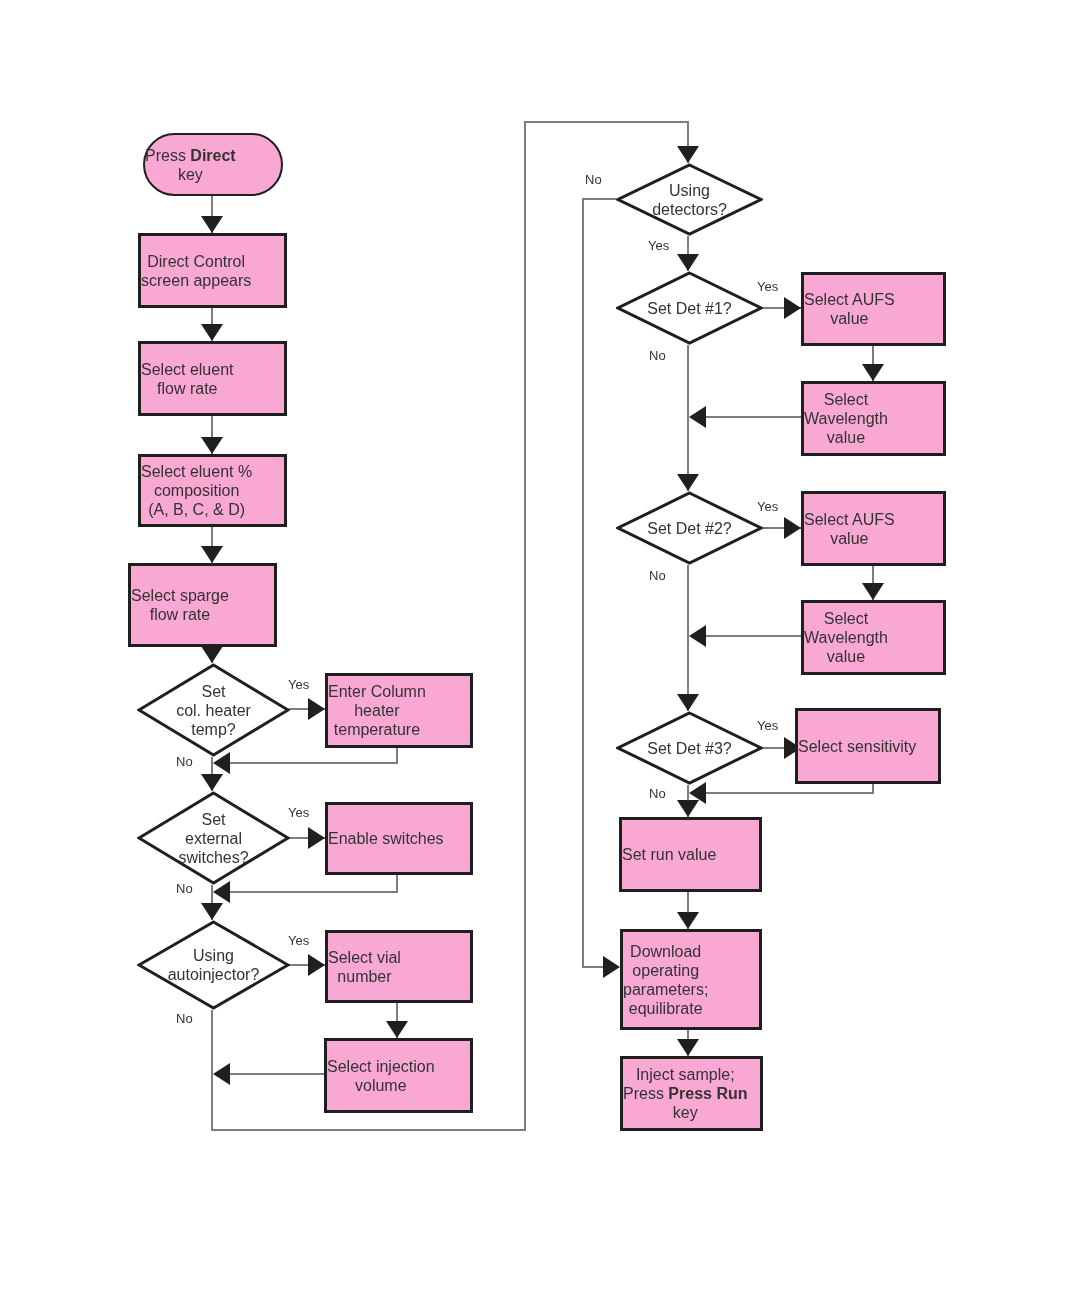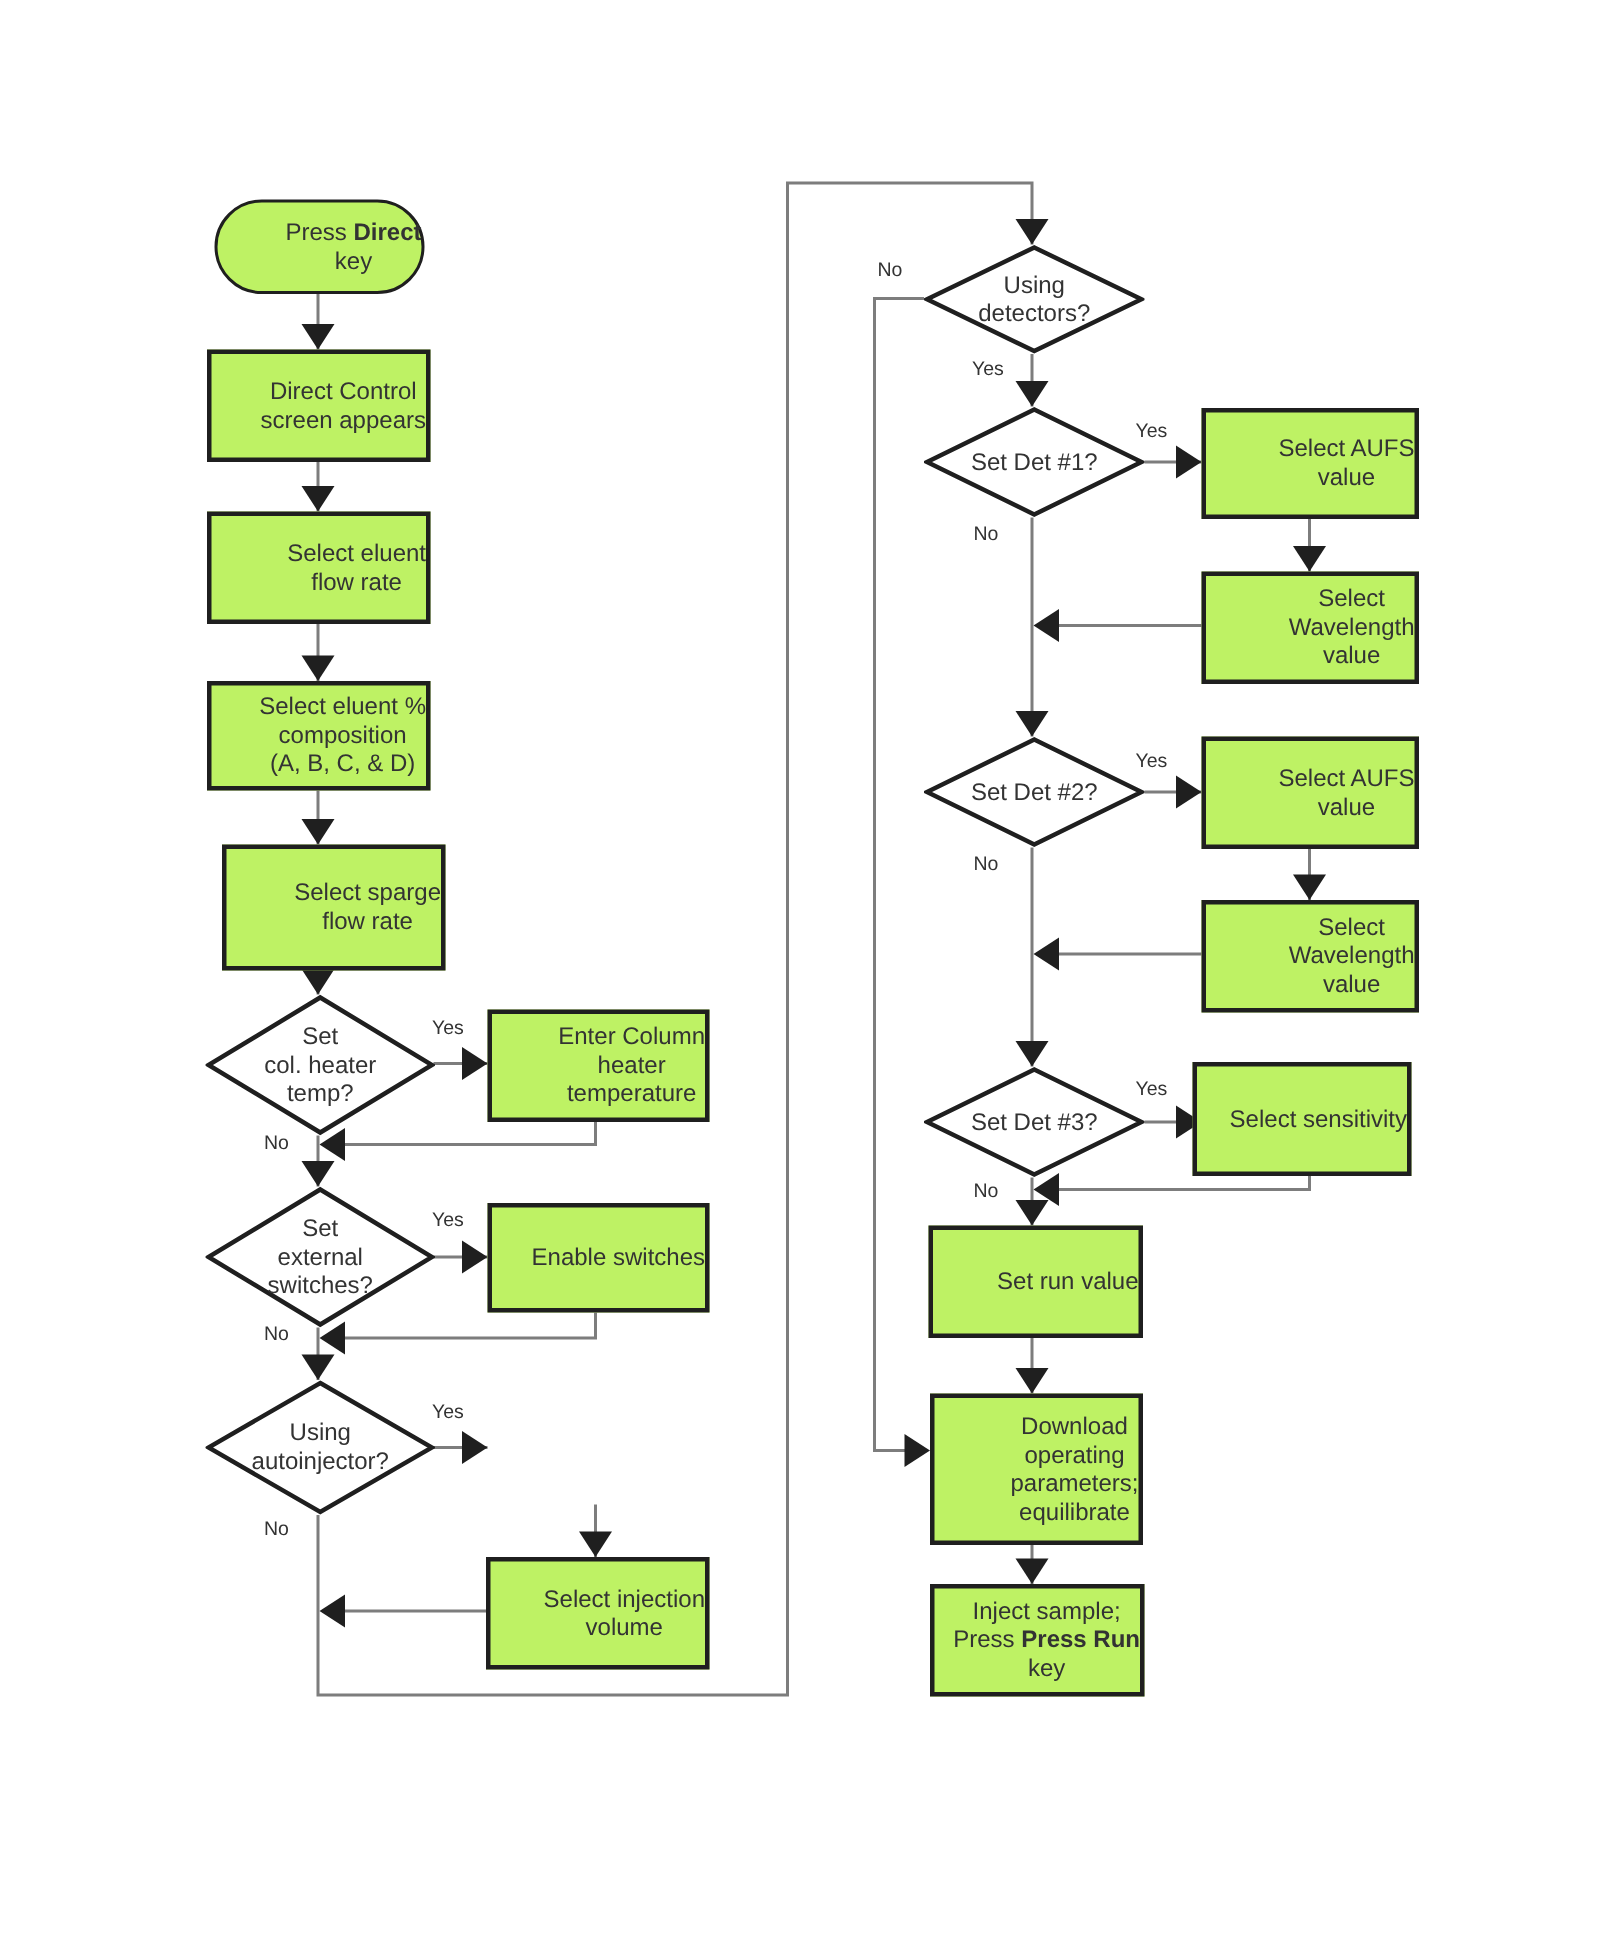--- a/index.html
+++ b/index.html
@@ -6,21 +6,21 @@
   .canvas{
     position:relative;width:1080px;height:1296px;background:#fff;
     font-family:"Liberation Sans",sans-serif;color:var(--text,#333);
     overflow:hidden;
   }
   .wires{position:absolute;left:0;top:0;}
   .wires polyline{fill:none;stroke:var(--line,#7d7d7d);stroke-width:2;}
   .wires polygon{fill:var(--shape,#1f1f1f);stroke:none;}
   .box{
     position:absolute;box-sizing:border-box;border:3px solid var(--shape,#1f1f1f);
-    background:#bef264;display:flex;align-items:center;justify-content:flex-end;
+    background:#f9a8d4;display:flex;align-items:center;justify-content:flex-start;
   }
   .terminal{border-radius:32px;border-width:2.5px;}
   .diamond{position:absolute;}
   .diamond svg{position:absolute;left:0;top:0;display:block;}
   .diamond polygon{fill:#fff;stroke:var(--shape,#1f1f1f);stroke-width:3;}
   .dtxt{position:absolute;left:0;top:0;right:0;bottom:0;display:flex;align-items:center;justify-content:center;}
   .txt{white-space:pre-line;font-size:16px;line-height:19px;text-align:center;color:var(--text,#333);}
   .lbl{position:absolute;font-size:13px;line-height:18px;color:var(--text,#333);}
   b{font-weight:bold;}
 </style>
@@ -110,21 +110,21 @@
     <div class="txt">Select eluent
 flow rate</div>
   </div>
 
   <div class="box" style="left:138px;top:454px;width:149px;height:73px">
     <div class="txt">Select eluent %
 composition
 (A, B, C, &amp; D)</div>
   </div>
 
-  <div class="box" style="left:148px;top:563px;width:149px;height:84px">
+  <div class="box" style="left:128px;top:563px;width:149px;height:84px">
     <div class="txt">Select sparge
 flow rate</div>
   </div>
 
   <div class="diamond" style="left:137px;top:663px;width:153px;height:94px">
     <svg width="153" height="94" viewBox="0 0 153 94">
         <polygon points="76.5,2 151,47 76.5,92 2,47"></polygon>
       </svg>
     <div class="txt dtxt">Set
 col. heater
@@ -151,20 +151,24 @@
   </div>
 
   <div class="diamond" style="left:137px;top:920px;width:153px;height:90px">
     <svg width="153" height="90" viewBox="0 0 153 90">
         <polygon points="76.5,2 151,45 76.5,88 2,45"></polygon>
       </svg>
     <div class="txt dtxt">Using
 autoinjector?</div>
   </div>
 
+  <div class="box" style="left:325px;top:930px;width:148px;height:73px">
+    <div class="txt">Select vial
+number</div>
+  </div>
 
   <div class="box" style="left:324px;top:1038px;width:149px;height:75px">
     <div class="txt">Select injection
 volume</div>
   </div>
 
   <div class="diamond" style="left:616px;top:163px;width:147px;height:73px">
     <svg width="147" height="73" viewBox="0 0 147 73">
         <polygon points="73.5,2 145,36.5 73.5,71 2,36.5"></polygon>
       </svg>

